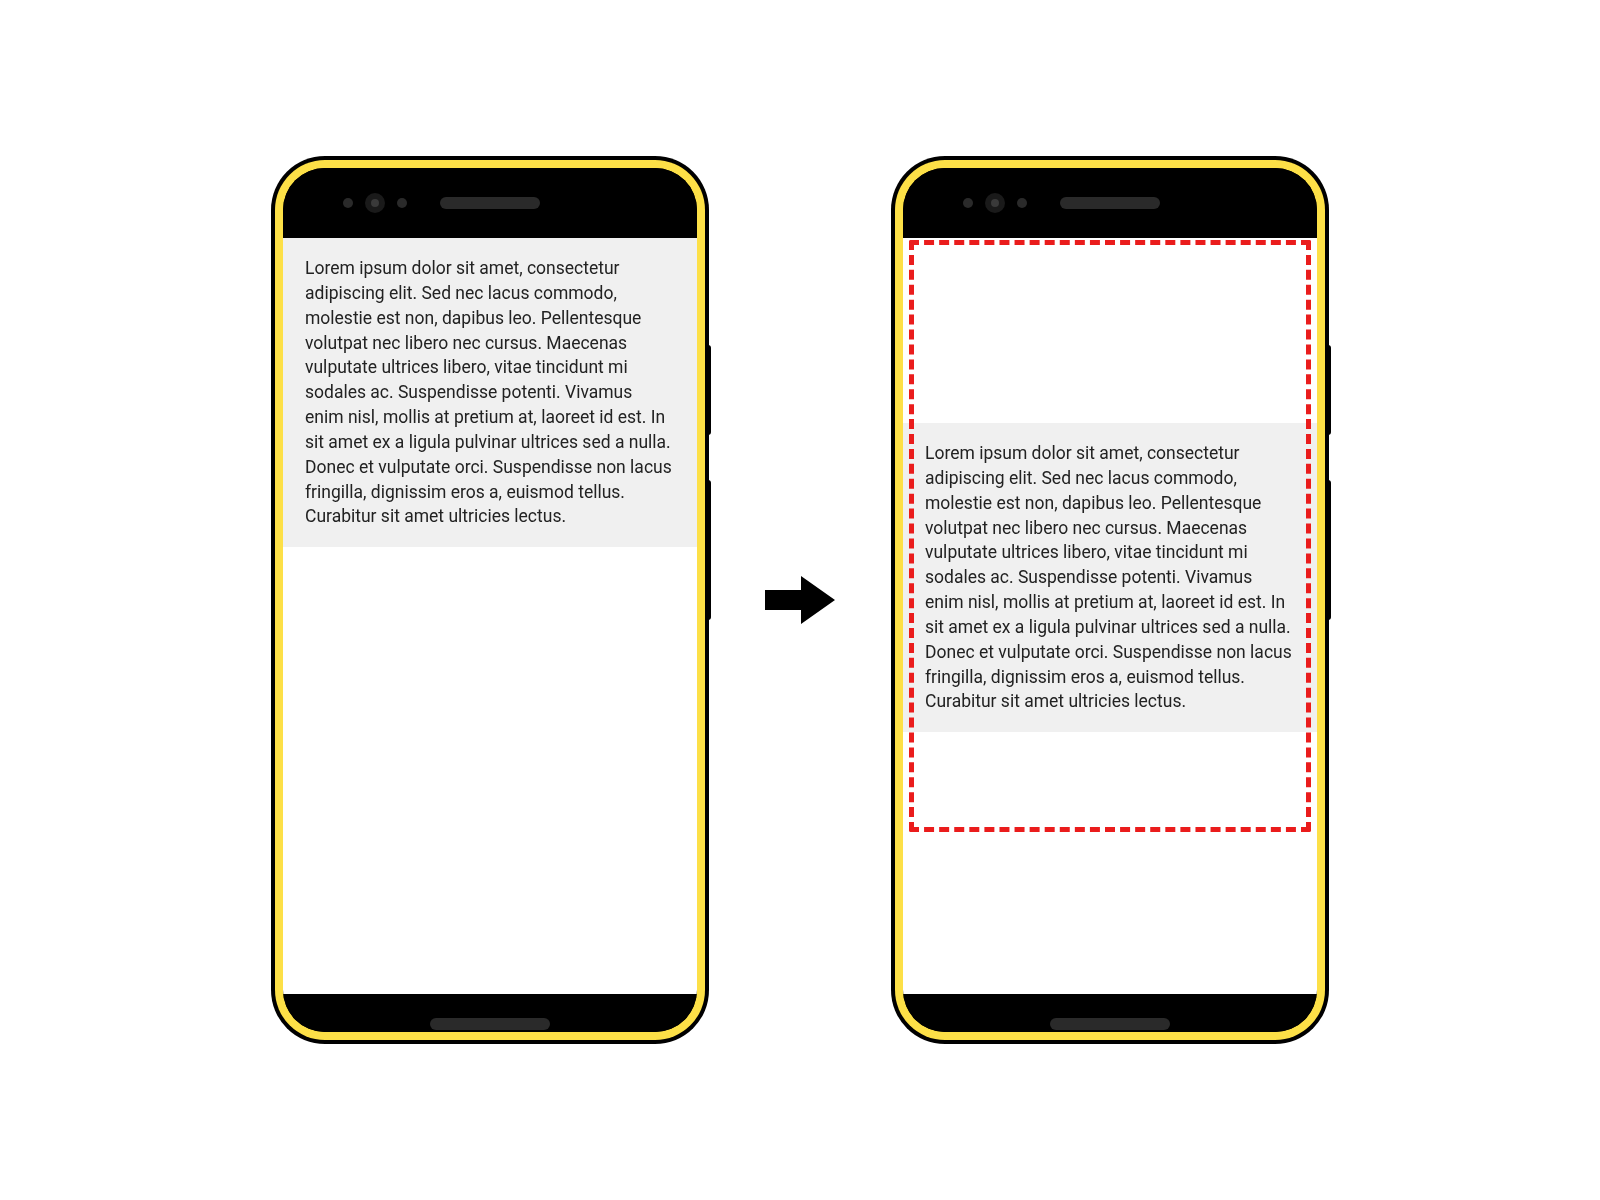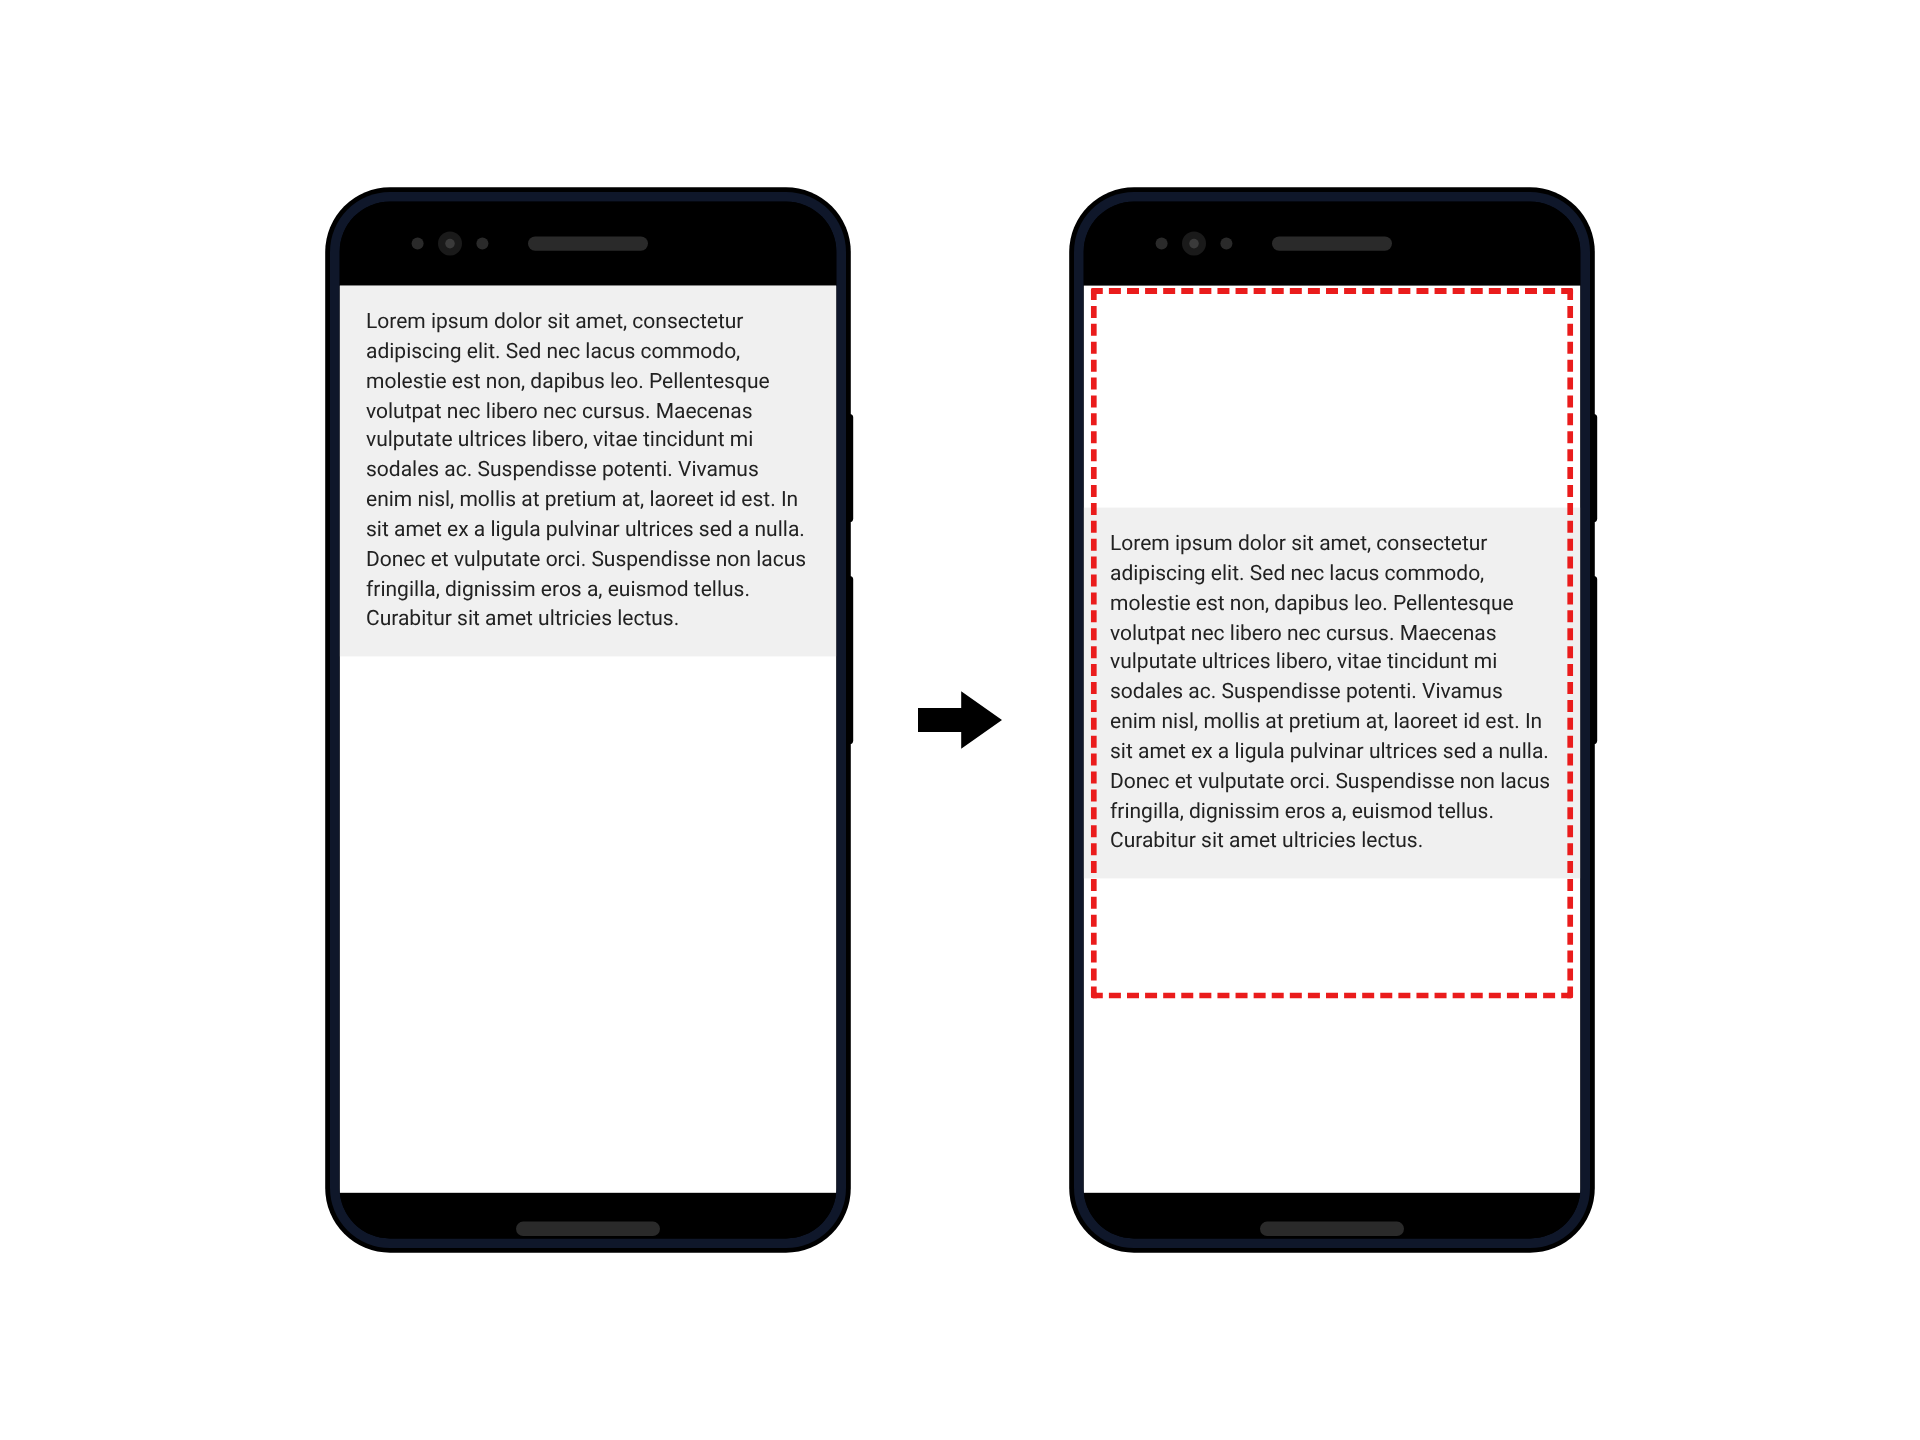--- a/index.html
+++ b/index.html
@@ -16,21 +16,21 @@
       display: flex;
       align-items: center;
       justify-content: center;
       gap: 60px;
     }
 
     .phone-frame {
       position: relative;
       width: 430px;
       height: 880px;
-      background: #0f172a;
+      background: #fde047;
       border-radius: 50px;
       box-shadow: 0 0 0 4px #000;
       padding: 8px;
     }
 
     .phone-inner {
       width: 100%;
       height: 100%;
       background: #000;
       border-radius: 42px;

